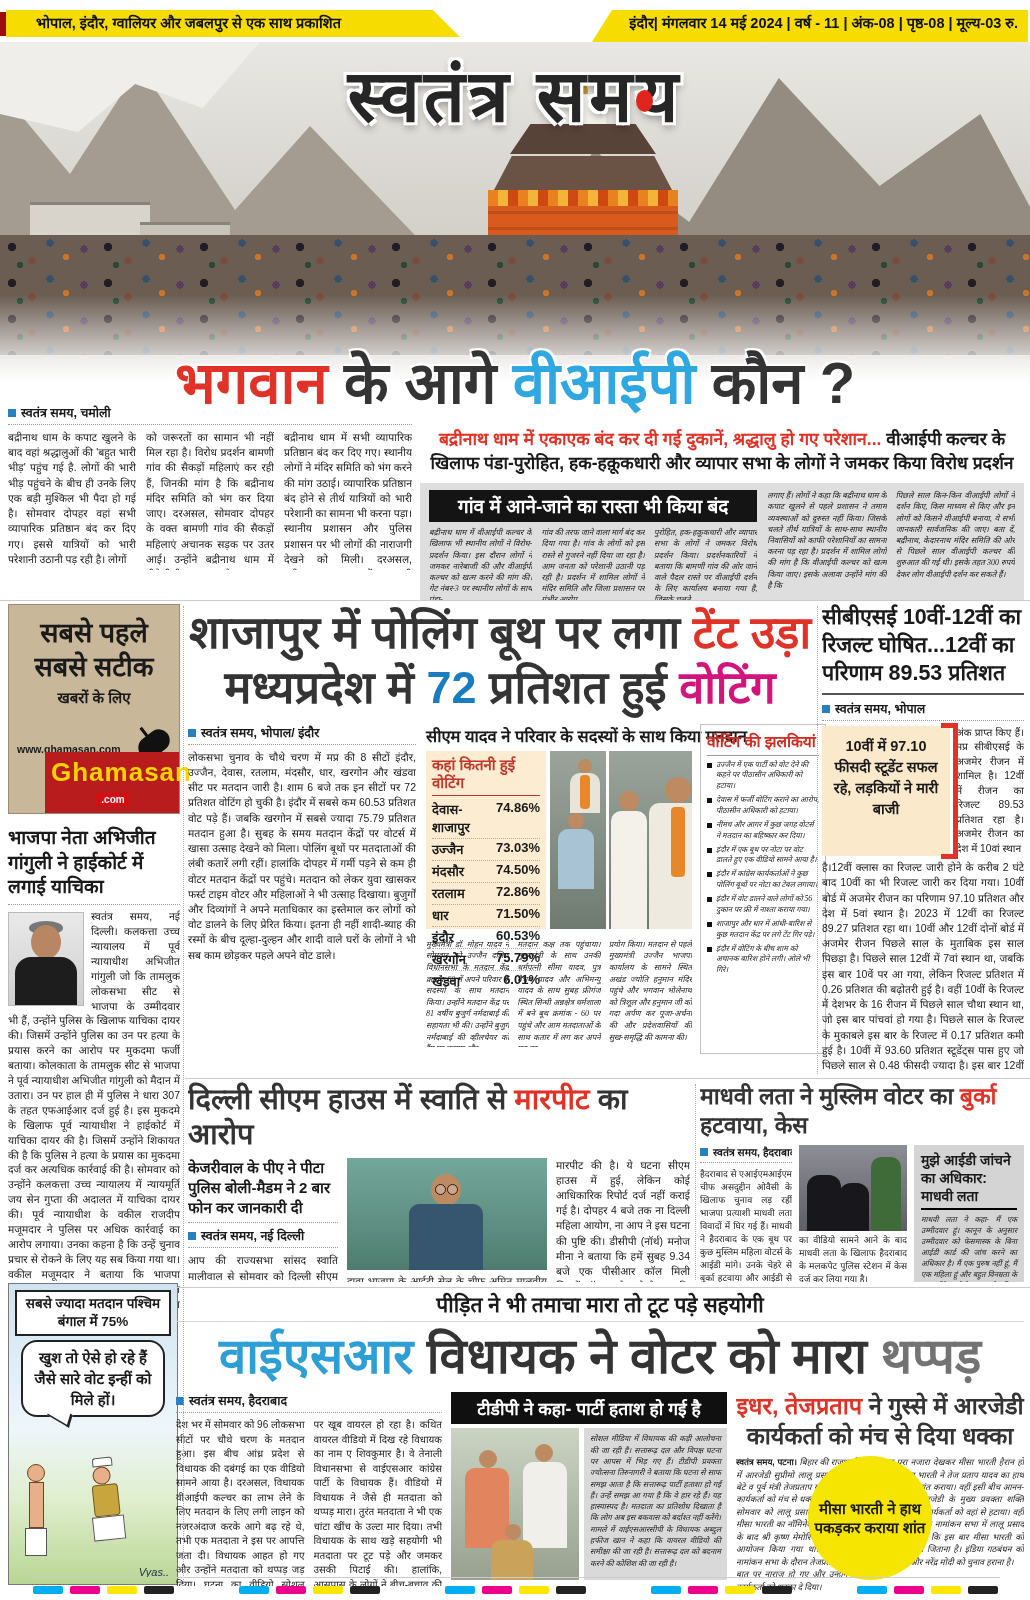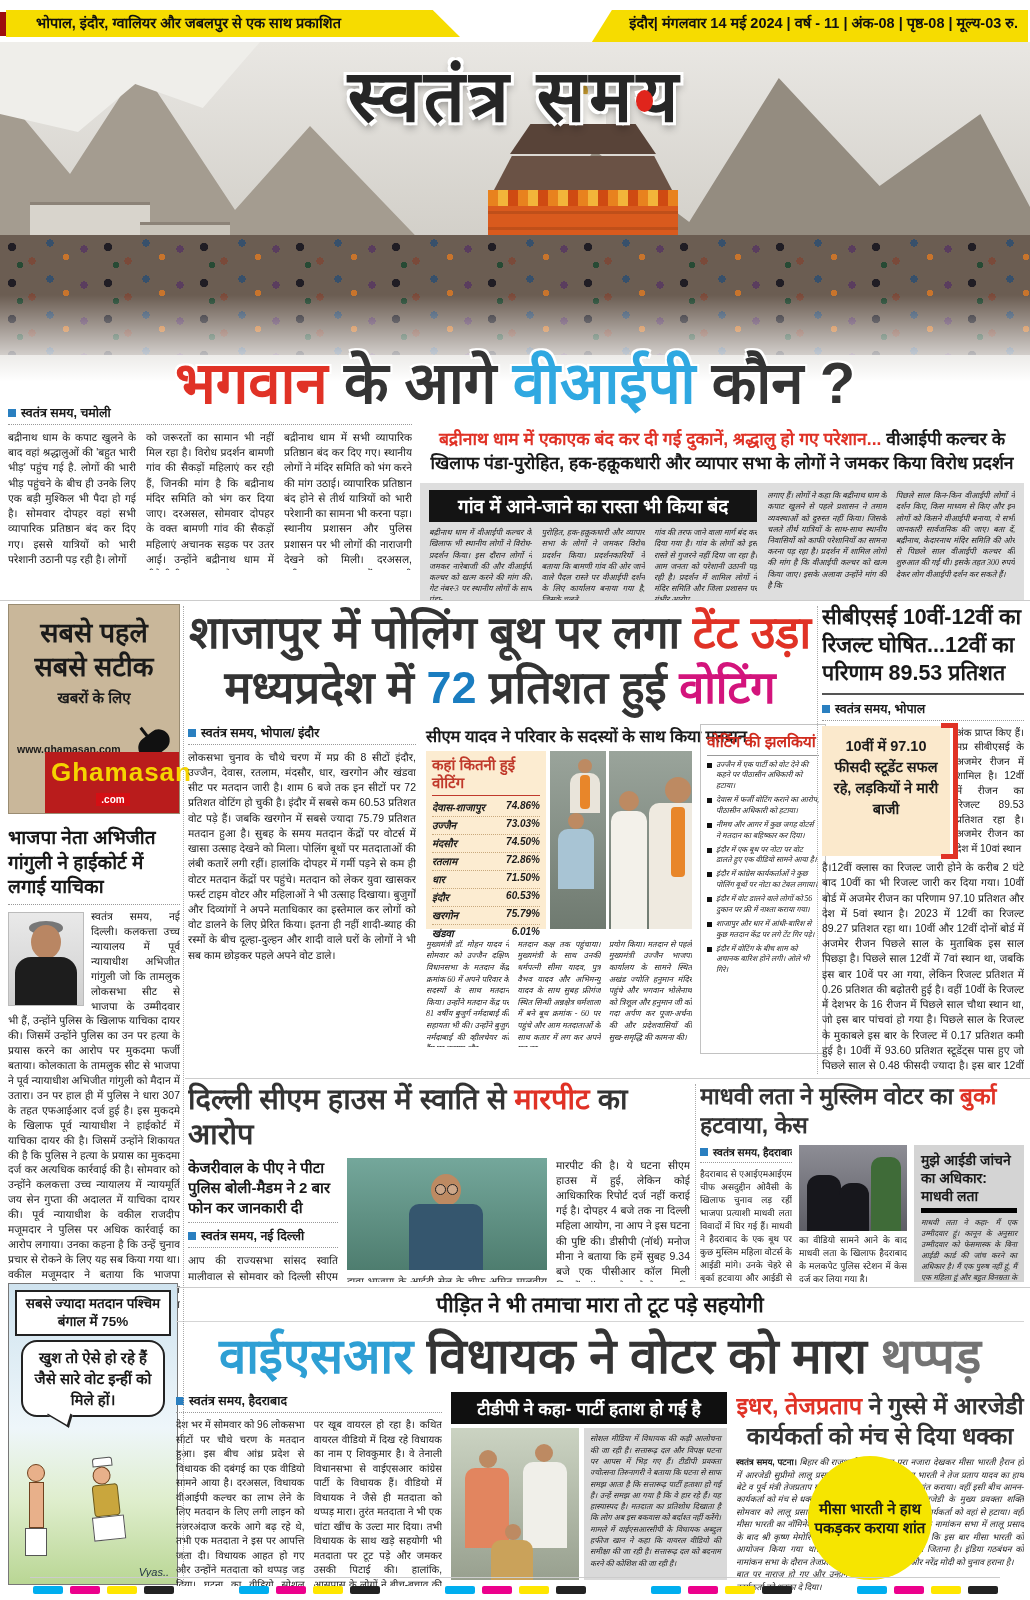--- a/index.html
+++ b/index.html
@@ -110,21 +110,21 @@
   .center-mid{position:absolute;left:188px;top:602px;width:624px;}
   .kicker{font-size:20px;font-weight:bold;text-align:center;padding-bottom:5px;border-bottom:2px solid #d5d5d5;}
   .vote-head{text-align:center;font-size:45px;font-weight:900;line-height:1.22;margin-top:4px;}
   .vote-wrap{position:relative;margin-top:8px;height:318px;}
   .vote-body{position:absolute;left:0;top:0;width:228px;height:318px;}
   .vote-mid{position:absolute;left:238px;top:0;width:266px;}
   .photo-title{font-size:16.5px;font-weight:bold;text-align:center;margin-bottom:4px;white-space:nowrap;}
   .vm-row{display:flex;gap:4px;}
   .vtable{width:108px;background:#fcecd1;padding:5px 6px;height:168px;}
   .vt-title{color:#c0392b;font-size:15px;font-weight:900;line-height:1.2;border-bottom:1px solid #c0392b;padding-bottom:3px;margin-bottom:3px;}
-  .trow{display:flex;justify-content:space-between;font-size:10px;font-weight:bold;padding:1.5px 0;border-bottom:1px dotted #c9a97c;font-style:italic;}
+  .trow{display:flex;justify-content:space-between;font-size:13px;font-weight:bold;padding:1.5px 0;border-bottom:1px dotted #c9a97c;}
   .vphotos{flex:1;display:flex;gap:3px;height:178px;}
   .vp{position:relative;overflow:hidden;background:linear-gradient(#9aa49b,#6f7a70);}
   .vp1{width:40%;} .vp2{width:60%;}
   .ph-head{position:absolute;border-radius:50%;background:#bd8a62;}
   .ph-body{position:absolute;border-radius:10px 10px 0 0;}
   .scarf{position:absolute;width:10px;background:#e8862a;border-radius:4px;}
   .vote-caps{display:flex;gap:8px;margin-top:10px;}
   .vcap{flex:1;font-size:8px;line-height:1.45;text-align:justify;height:108px;overflow:hidden;}
   .jhal{position:absolute;left:512px;top:0;width:112px;height:318px;border:1px solid #c2c2c2;padding:5px 6px;overflow:hidden;}
   .jhal-title{color:#d02c1f;font-size:15.5px;font-weight:900;border-bottom:1px solid #999;padding-bottom:3px;margin-bottom:4px;}
@@ -152,21 +152,21 @@
   
   .madhavi{position:absolute;left:700px;top:1082px;width:324px;height:200px;overflow:hidden;}
   .mad-h{font-size:23px;font-weight:900;line-height:1.25;margin-bottom:5px;}
   .mad-row{display:flex;gap:7px;}
   .mad-a{width:92px;} .mad-b{width:108px;} .mad-c{flex:1;}
   .mad-a .body-txt,.mad-b .body-txt{font-size:9px;}
   .mad-photo{position:relative;width:108px;height:86px;background:linear-gradient(#8d8d95,#5e5e66);overflow:hidden;margin-bottom:3px;}
   .burka{position:absolute;bottom:0;border-radius:12px 12px 0 0;background:#17171c;}
   .sari{position:absolute;bottom:0;border-radius:10px 10px 0 0;background:#3f6b38;}
   .mad-box{background:#d4d4d4;padding:6px 7px;height:188px;overflow:hidden;}
-  .mad-box-t{font-size:14px;font-weight:900;line-height:1.3;border-bottom:5px solid #000000;padding-bottom:3px;margin-bottom:4px;}
+  .mad-box-t{font-size:14px;font-weight:900;line-height:1.3;border-bottom:2px solid #000000;padding-bottom:3px;margin-bottom:4px;}
   .mad-box-b{font-size:7.6px;line-height:1.45;text-align:justify;}
 
   
   .bottom{position:absolute;left:176px;top:1290px;width:848px;}
   .b-kicker{text-align:center;font-size:21px;font-weight:bold;border-bottom:1px solid #d5d5d5;padding-bottom:3px;}
   .b-head{text-align:center;font-size:49px;font-weight:900;line-height:1.15;padding:6px 0 8px;}
   .b-row{display:flex;gap:9px;}
   .b-a{width:266px;}
   .b-cols{display:flex;gap:9px;}
   .b-cols .col{flex:1;font-size:10px;line-height:1.45;text-align:justify;height:168px;overflow:hidden;}
@@ -235,22 +235,22 @@
       <div class="col body-txt">बद्रीनाथ धाम में सभी व्यापारिक प्रतिष्ठान बंद कर दिए गए। स्थानीय लोगों ने मंदिर समिति को भंग करने की मांग उठाई। व्यापारिक प्रतिष्ठान बंद होने से तीर्थ यात्रियों को भारी परेशानी का सामना भी करना पड़ा। स्थानीय प्रशासन और पुलिस प्रशासन पर भी लोगों की नाराजगी देखने को मिली। दरअसल, बद्रीनाथ धाम में पहली अव्यवस्थाओं से बद्री पुरी के लोग नाराज हैं।</div>
     </div>
   </div>
   <div class="lead-right">
     <div class="subhead"><span class="c-red">बद्रीनाथ धाम में एकाएक बंद कर दी गई दुकानें, श्रद्धालु हो गए परेशान...</span><span> वीआईपी कल्चर के खिलाफ पंडा-पुरोहित, हक-हक़ूकधारी और व्यापार सभा के लोगों ने जमकर किया विरोध प्रदर्शन</span></div>
     <div class="gaon-box">
       <div class="gaon-left">
         <div class="gaon-title">गांव में आने-जाने का रास्ता भी किया बंद</div>
         <div class="gaon-cols">
           <div class="gcol ital">बद्रीनाथ धाम में वीआईपी कल्चर के खिलाफ भी स्थानीय लोगों ने विरोध-प्रदर्शन किया। इस दौरान लोगों ने जमकर नारेबाजी की और वीआईपी कल्चर को खत्म करने की मांग की। गेट नंबर-3 पर स्थानीय लोगों के साथ पंडा-</div>
+          <div class="gcol ital">गांव की तरफ जाने वाला मार्ग बंद कर दिया गया है। गांव के लोगों को इस रास्ते से गुजरने नहीं दिया जा रहा है। आम जनता को परेशानी उठानी पड़ रही है। प्रदर्शन में शामिल लोगों ने मंदिर समिति और जिला प्रशासन पर गंभीर आरोप</div>
           <div class="gcol ital">पुरोहित, हक-हक़ूकधारी और व्यापार सभा के लोगों ने जमकर विरोध प्रदर्शन किया। प्रदर्शनकारियों ने बताया कि बामणी गांव की ओर जाने वाले पैदल रास्ते पर वीआईपी दर्शन के लिए कार्यालय बनाया गया है, जिसके चलते</div>
-          <div class="gcol ital">गांव की तरफ जाने वाला मार्ग बंद कर दिया गया है। गांव के लोगों को इस रास्ते से गुजरने नहीं दिया जा रहा है। आम जनता को परेशानी उठानी पड़ रही है। प्रदर्शन में शामिल लोगों ने मंदिर समिति और जिला प्रशासन पर गंभीर आरोप</div>
         </div>
       </div>
       <div class="gaon-right">
         <div class="gcol ital">लगाए हैं। लोगों ने कहा कि बद्रीनाथ धाम के कपाट खुलने से पहले प्रशासन ने तमाम व्यवस्थाओं को दुरुस्त नहीं किया। जिसके चलते तीर्थ यात्रियों के साथ-साथ स्थानीय निवासियों को काफी परेशानियों का सामना करना पड़ रहा है। प्रदर्शन में शामिल लोगों की मांग है कि वीआईपी कल्चर को खत्म किया जाए। इसके अलावा उन्होंने मांग की है कि</div>
         <div class="gcol ital">पिछले साल किन-किन वीआईपी लोगों ने दर्शन किए, किस माध्यम से किए और इन लोगों को किसने वीआईपी बनाया, ये सभी जानकारी सार्वजनिक की जाए। बता दें, बद्रीनाथ, केदारनाथ मंदिर समिति की ओर से पिछले साल वीआईपी कल्चर की शुरुआत की गई थी। इसके तहत 300 रुपये देकर लोग वीआईपी दर्शन कर सकते हैं।</div>
       </div>
     </div>
   </div>
 
   <div class="hrule" style="left:0;top:600px;width:1030px;"></div>

